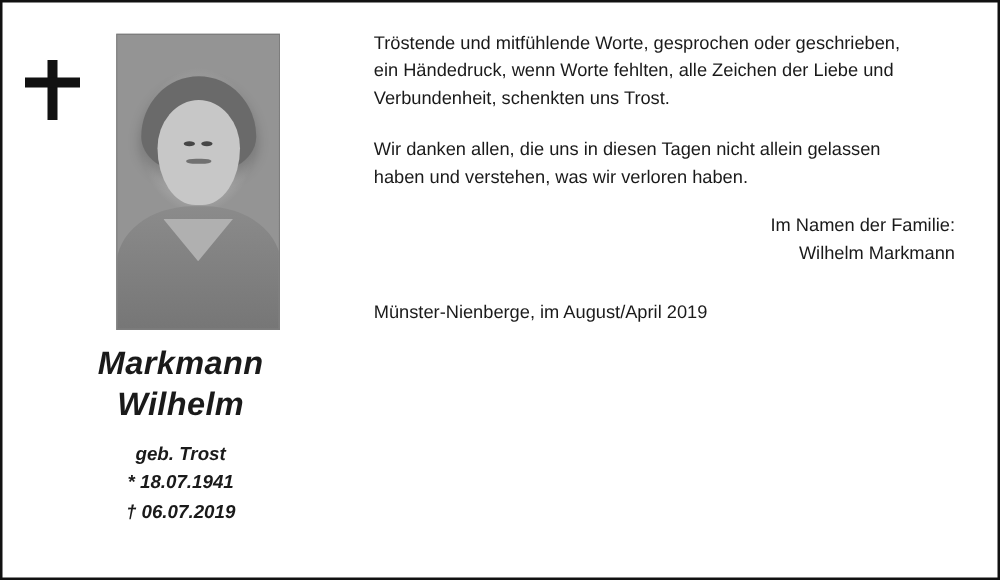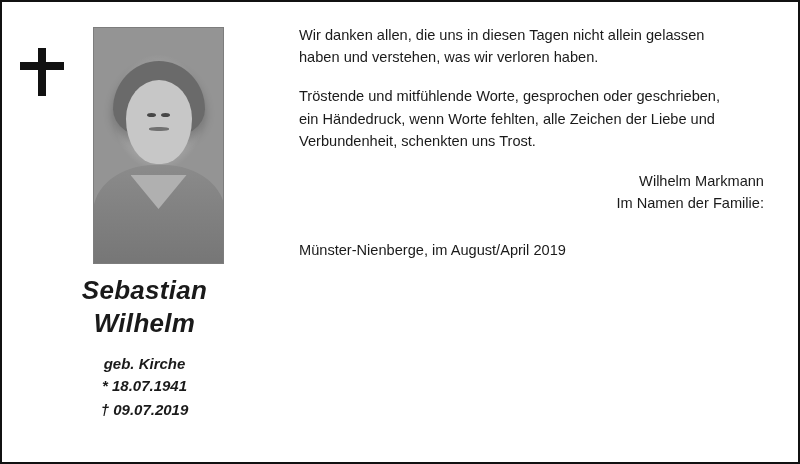--- a/index.html
+++ b/index.html
@@ -207,33 +207,33 @@
           <div class="face">
             <div class="eye l"></div>
             <div class="eye r"></div>
             <div class="mouth"></div>
           </div>
           <div class="collar"></div>
         </div>
       </div>
 
       <div class="name-block">
-        <div class="name-line">Sebastian</div>
+        <div class="name-line">Markmann</div>
         <div class="name-line">Wilhelm</div>
-        <div class="maiden">geb. Kirche</div>
+        <div class="maiden">geb. Trost</div>
         <div class="dates">* 18.07.1941</div>
-        <div class="dates">† 09.07.2019</div>
+        <div class="dates">† 06.07.2019</div>
       </div>
 
     </div>
 
     <div class="right-col">
+      <p class="para">Tröstende und mitfühlende Worte, gesprochen oder geschrieben,<br>ein Händedruck, wenn Worte fehlten, alle Zeichen der Liebe und<br>Verbundenheit, schenkten uns Trost.</p>
       <p class="para tight">Wir danken allen, die uns in diesen Tagen nicht allein gelassen<br>haben und verstehen, was wir verloren haben.</p>
-      <p class="para">Tröstende und mitfühlende Worte, gesprochen oder geschrieben,<br>ein Händedruck, wenn Worte fehlten, alle Zeichen der Liebe und<br>Verbundenheit, schenkten uns Trost.</p>
       <div class="family">
+        <div>Im Namen der Familie:</div>
         <div>Wilhelm Markmann</div>
-        <div>Im Namen der Familie:</div>
       </div>
       <p class="place-date">Münster-Nienberge, im August/April 2019</p>
     </div>
 
   </div>
 </div>
 
 </body></html>

